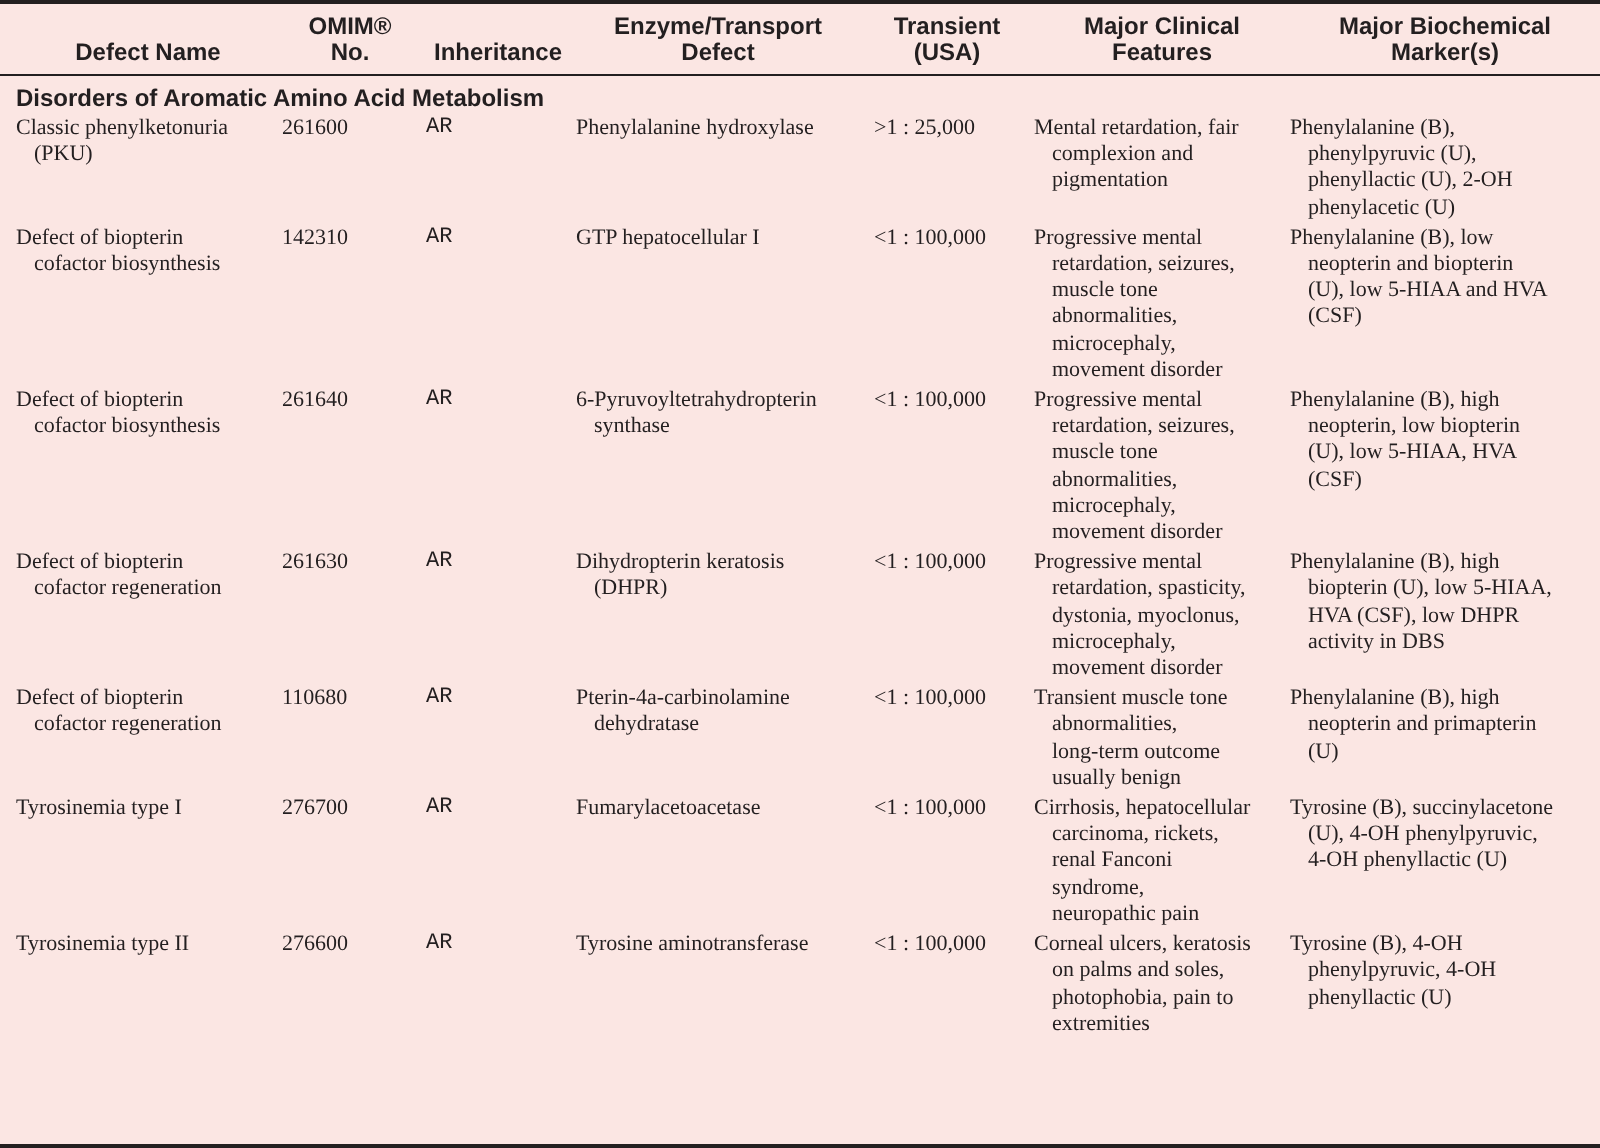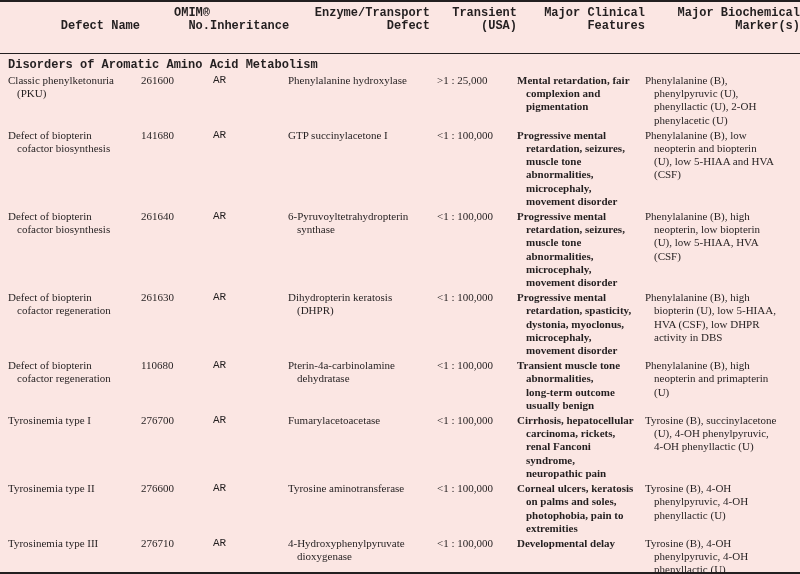--- a/index.html
+++ b/index.html
@@ -27,52 +27,52 @@
   
   col.c-name        { width: 140px; }
   col.c-omim        { width: 70px;  }
   col.c-inheritance { width: 78px;  }
   col.c-enzyme      { width: 142px; }
   col.c-incidence   { width: 87px;  }
   col.c-clinical    { width: 128px; }
   col.c-marker      { width: 155px; }
 
   thead th {
-    font-family: Liberation Mono, monospace;
+    font-family: Liberation Sans, sans-serif;
     font-weight: bold;
     font-size: 12px;
     line-height: 13px;
-    text-align: right;
+    text-align: center;
     vertical-align: bottom;
     white-space: pre-line;
-    padding: 5px 0 20px 0;
+    padding: 5px 0 4px 0;
     border-bottom: 1.5px solid #231f20;
   }
   thead th.col-name { padding-left: 8px; }
 
   tbody td {
     font-family: "Liberation Serif", serif;
     font-size: 11px;
     line-height: 13.2px;
     vertical-align: top;
     white-space: pre;
     overflow: hidden;
     padding: 1px 1px 1px 0;
   }
   
   td.col-name    { padding-left: 17px; text-indent: -9px; }
   td.col-enzyme  { padding-left: 9px;  text-indent: -9px; }
-  td.col-clinical{ padding-left: 9px;  text-indent: -9px; font-weight: bold; }
+  td.col-clinical{ padding-left: 9px;  text-indent: -9px; }
   td.col-marker  { padding-left: 9px;  text-indent: -9px; }
   td.col-omim        { padding-left: 1px; margin-left: 44px; }
   td.col-inheritance { padding-left: 3px; font-family: Liberation Mono, monospace; }
   td.col-incidence   { padding-left: 7px; }
 
   tr.section-row td {
-    font-family: Liberation Mono, monospace;
+    font-family: Liberation Sans, sans-serif;
     font-weight: bold;
     font-size: 12px;
     line-height: 14px;
     padding: 4px 0 1px 8px;
     white-space: normal;
     text-indent: 0;
   }
 </style>
 </head>
 <body>
@@ -119,23 +119,23 @@
 complexion and
 pigmentation</td>
           <td class="col-marker">Phenylalanine (B),
 phenylpyruvic (U),
 phenyllactic (U), 2-OH
 phenylacetic (U)</td>
         </tr>
         <tr>
           <td class="col-name">Defect of biopterin
 cofactor biosynthesis</td>
-          <td class="col-omim">141680</td>
-          <td class="col-inheritance">AR</td>
-          <td class="col-enzyme">GTP succinylacetone I</td>
+          <td class="col-omim">142310</td>
+          <td class="col-inheritance">AR</td>
+          <td class="col-enzyme">GTP hepatocellular I</td>
           <td class="col-incidence">&lt;1 : 100,000</td>
           <td class="col-clinical">Progressive mental
 retardation, seizures,
 muscle tone
 abnormalities,
 microcephaly,
 movement disorder</td>
           <td class="col-marker">Phenylalanine (B), low
 neopterin and biopterin
 (U), low 5-HIAA and HVA
@@ -216,27 +216,15 @@
           <td class="col-enzyme">Tyrosine aminotransferase</td>
           <td class="col-incidence">&lt;1 : 100,000</td>
           <td class="col-clinical">Corneal ulcers, keratosis
 on palms and soles,
 photophobia, pain to
 extremities</td>
           <td class="col-marker">Tyrosine (B), 4-OH
 phenylpyruvic, 4-OH
 phenyllactic (U)</td>
         </tr>
-        <tr>
-          <td class="col-name">Tyrosinemia type III</td>
-          <td class="col-omim">276710</td>
-          <td class="col-inheritance">AR</td>
-          <td class="col-enzyme">4-Hydroxyphenylpyruvate
-dioxygenase</td>
-          <td class="col-incidence">&lt;1 : 100,000</td>
-          <td class="col-clinical">Developmental delay</td>
-          <td class="col-marker">Tyrosine (B), 4-OH
-phenylpyruvic, 4-OH
-phenyllactic (U)</td>
-        </tr>
       </tbody>
   </table>
 </div>
 
 </body></html>

